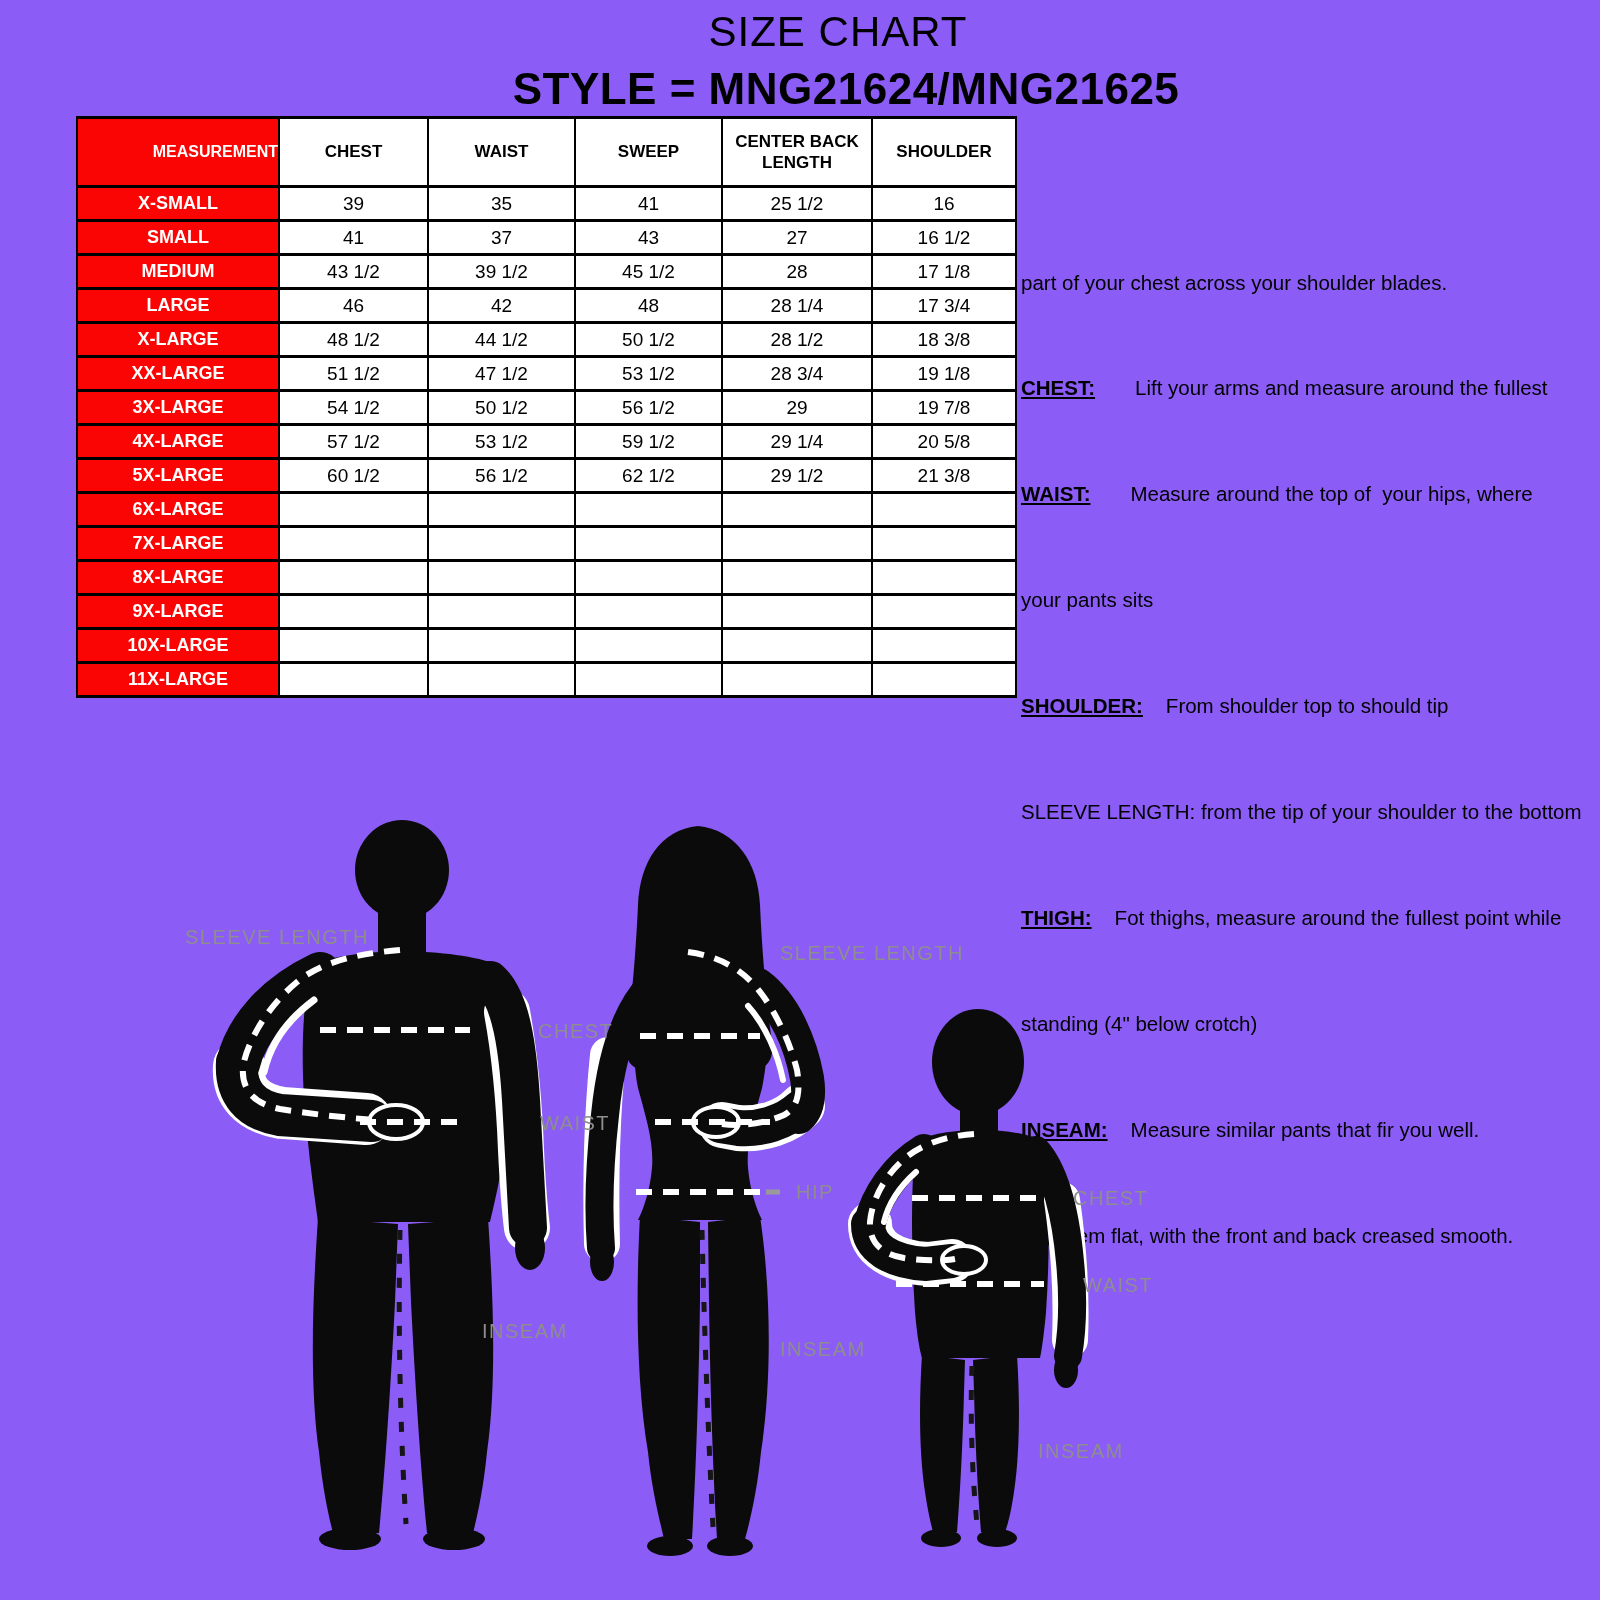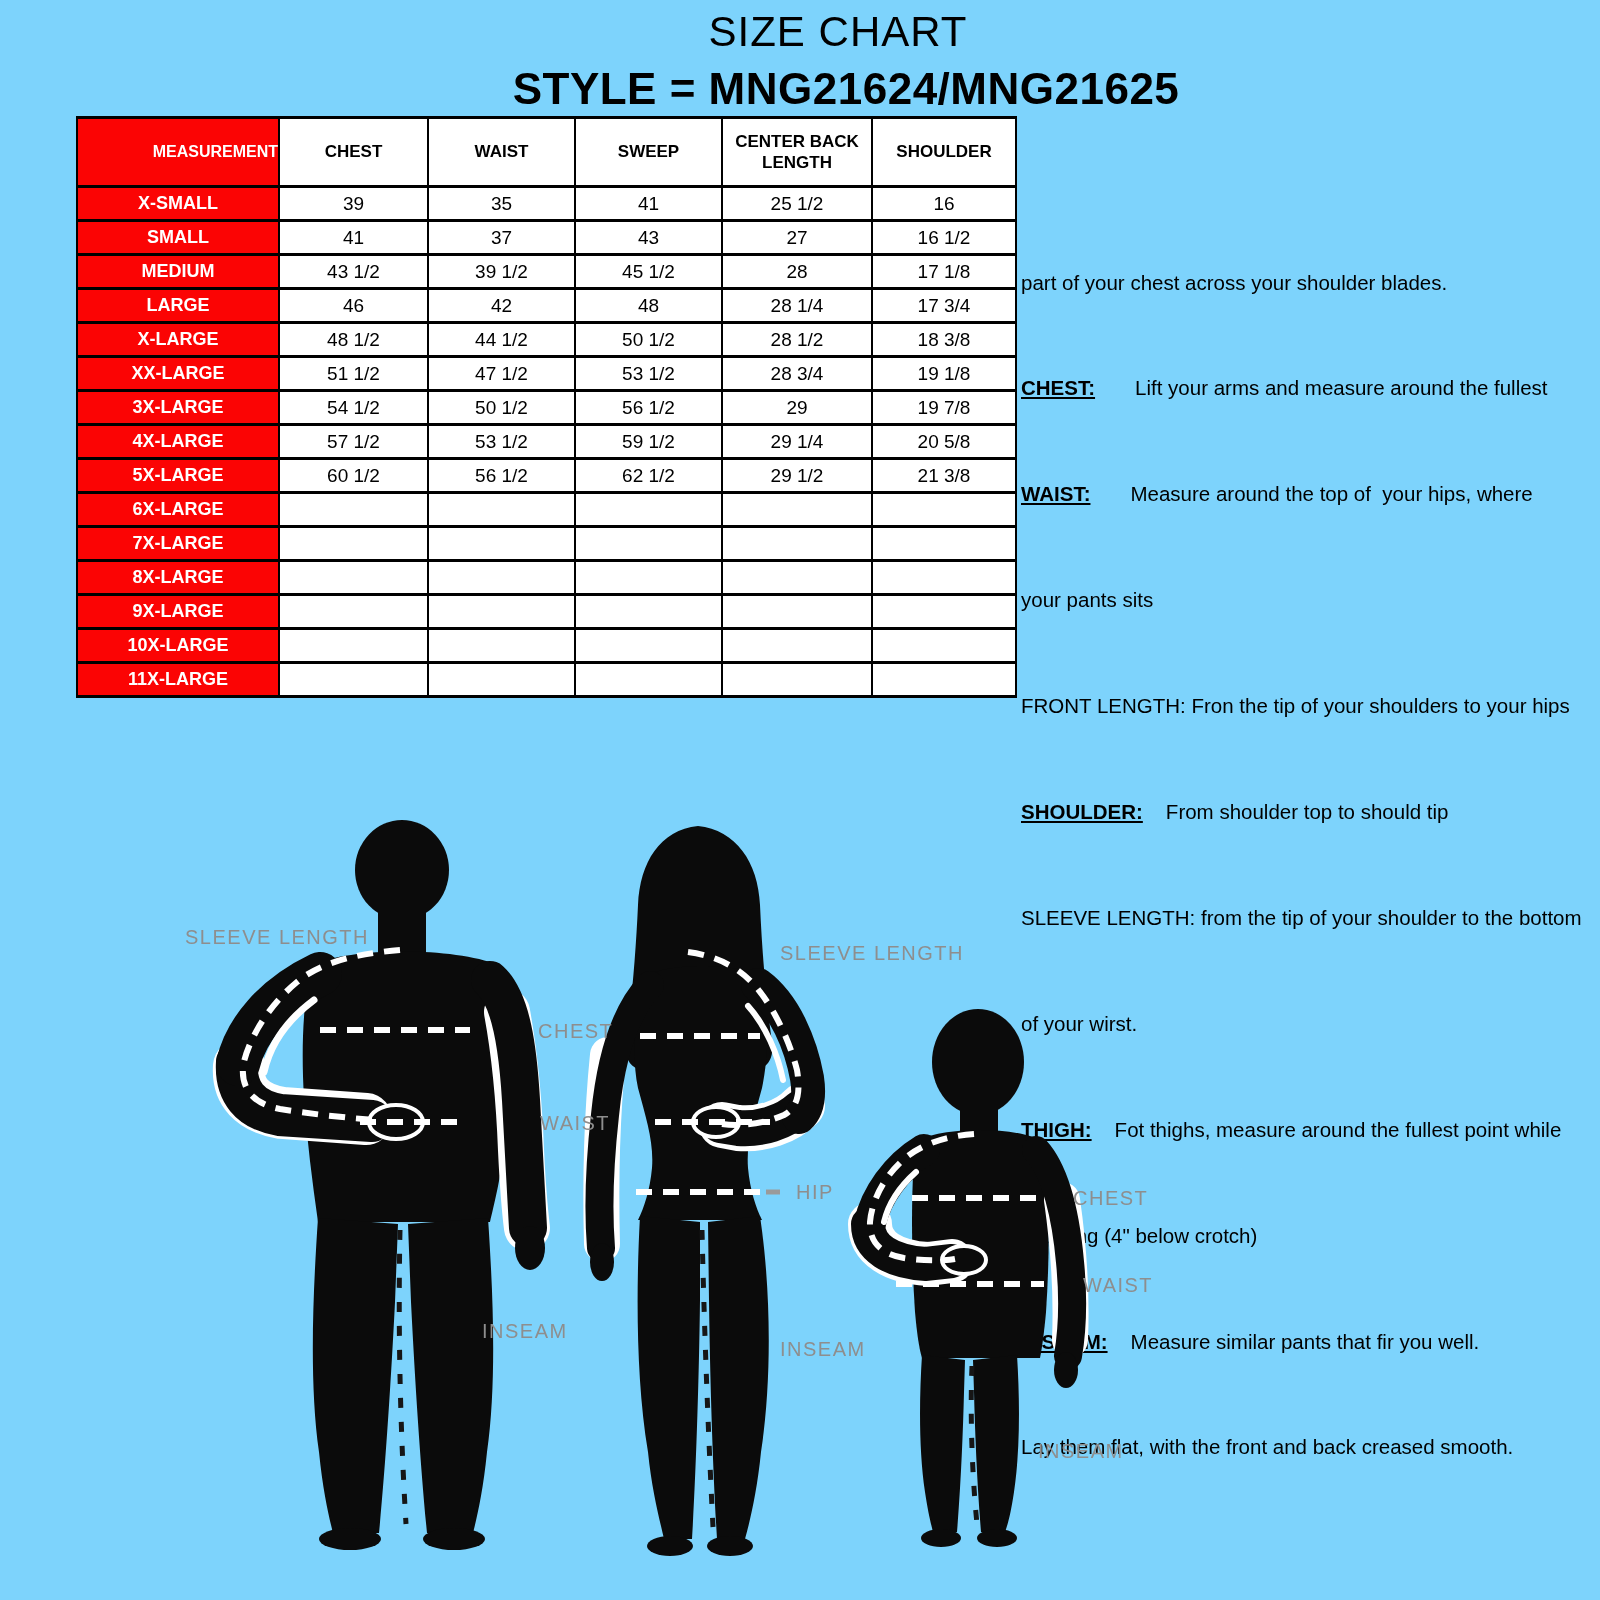--- a/index.html
+++ b/index.html
@@ -1,16 +1,16 @@
 <!DOCTYPE html>
 <html style="--red: #fb0404;"><head>
 <meta charset="utf-8">
 <style>
   html,body{margin:0;padding:0;background:#fff;}
-  .page{position:relative;width:1600px;height:1600px;background:#7dd3fc;overflow:hidden;
+  .page{position:relative;width:1600px;height:1600px;background:#8b5cf6;overflow:hidden;
         font-family:"Liberation Sans",sans-serif;color:#000;}
   .title{position:absolute;top:8px;left:238px;width:1200px;text-align:center;
          font-size:42px;font-weight:400;letter-spacing:1px;}
   .subtitle{position:absolute;top:64px;left:246px;width:1200px;text-align:center;
             font-size:44px;font-weight:700;letter-spacing:.5px;}
   table.size{position:absolute;left:76px;top:116px;border-collapse:collapse;table-layout:fixed;}
   table.size th,table.size td{border:2px solid #000;border-top-width:3px;border-bottom-width:3px;
       text-align:center;vertical-align:middle;padding:0;overflow:hidden;}
   table.size thead th{height:66px;font-size:17px;font-weight:700;line-height:1.25;background:#fff;}
   table.size tbody td{height:31px;font-size:19px;font-weight:400;background:#fff;}
@@ -181,24 +181,22 @@
           <td></td>
         </tr>
     </tbody>
   </table>
 
   <div class="instr">
     <div class="line"><span>part of your chest across your shoulder blades.</span></div>
     <div class="line tab"><span class="k">CHEST:</span><span>Lift your arms and measure around the fullest</span></div>
     <div class="line tab"><span class="k">WAIST:</span><span>Measure around the top of  your hips, where</span></div>
     <div class="line"><span>your pants sits</span></div>
-    <div class="line"><span>FRONT LENGTH: Fron the tip of your shoulders to your hips</span></div>
     <div class="line"><span class="k">SHOULDER:</span><span>From shoulder top to should tip</span></div>
     <div class="line"><span>SLEEVE LENGTH: from the tip of your shoulder to the bottom</span></div>
-    <div class="line"><span>of your wirst.</span></div>
     <div class="line"><span class="k">THIGH:</span><span>Fot thighs, measure around the fullest point while</span></div>
     <div class="line"><span>standing (4" below crotch)</span></div>
     <div class="line"><span class="k">INSEAM:</span><span>Measure similar pants that fir you well.</span></div>
     <div class="line"><span>Lay them flat, with the front and back creased smooth.</span></div>
     
   </div>
 
   <svg class="figs" viewBox="130 790 1130 790" xmlns="http://www.w3.org/2000/svg">
 
     <g>

